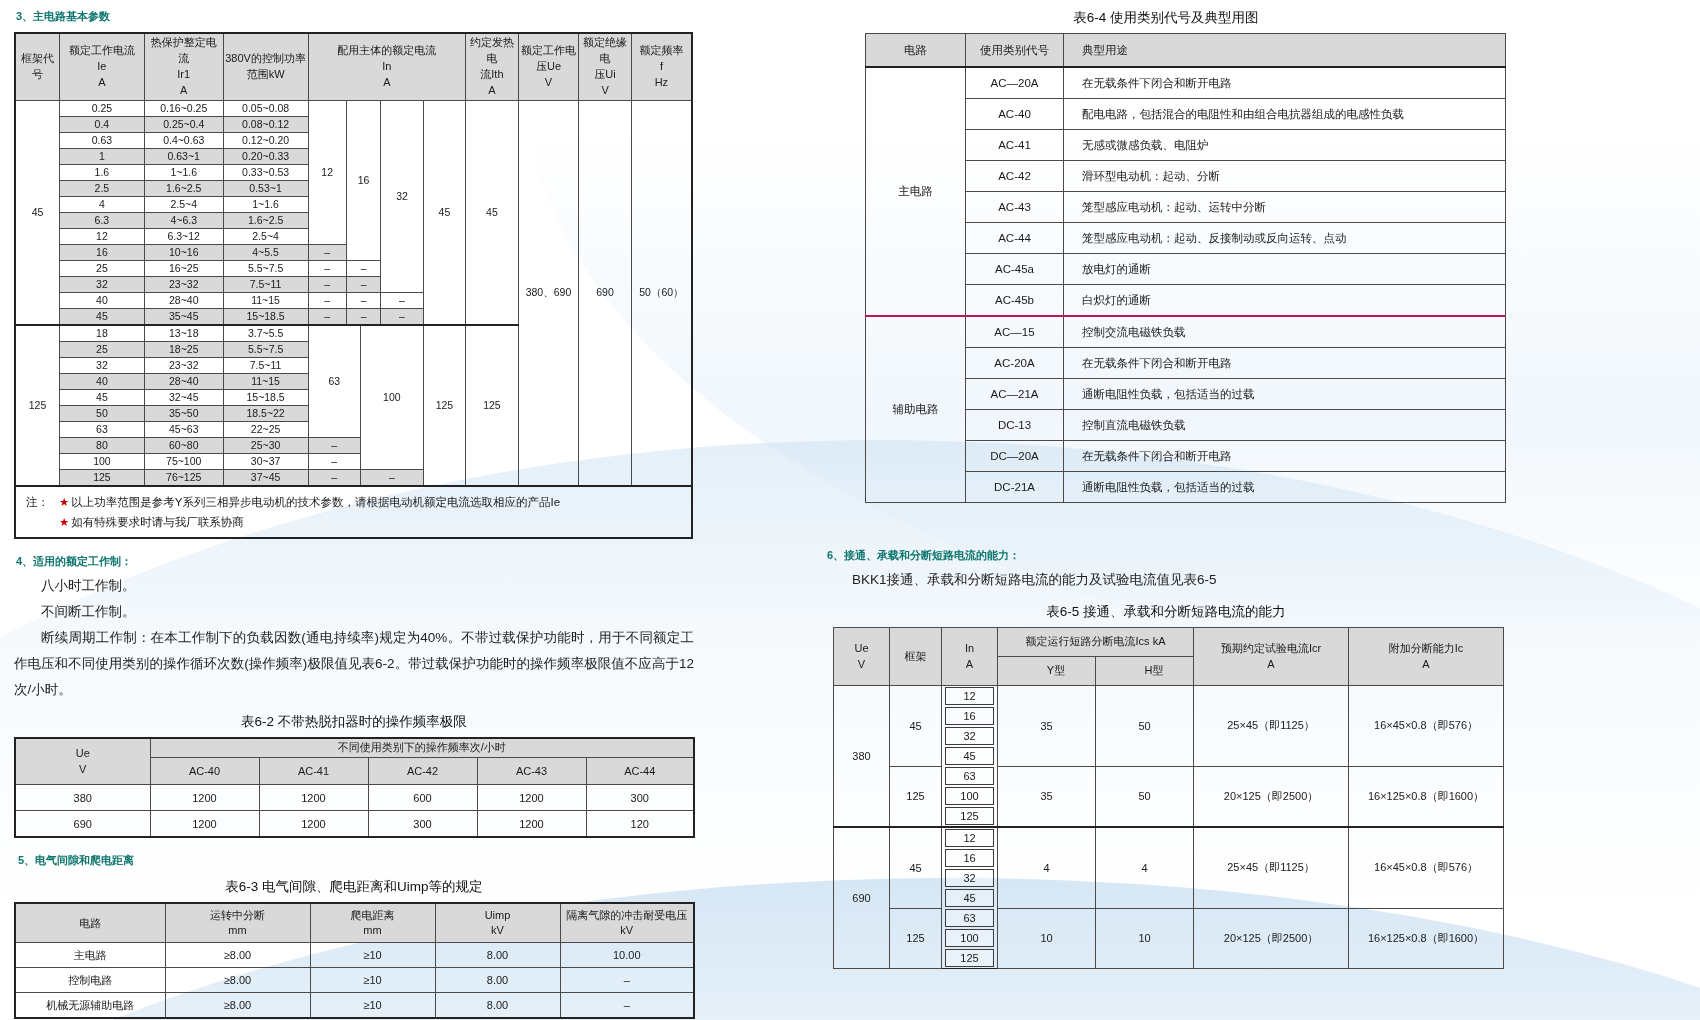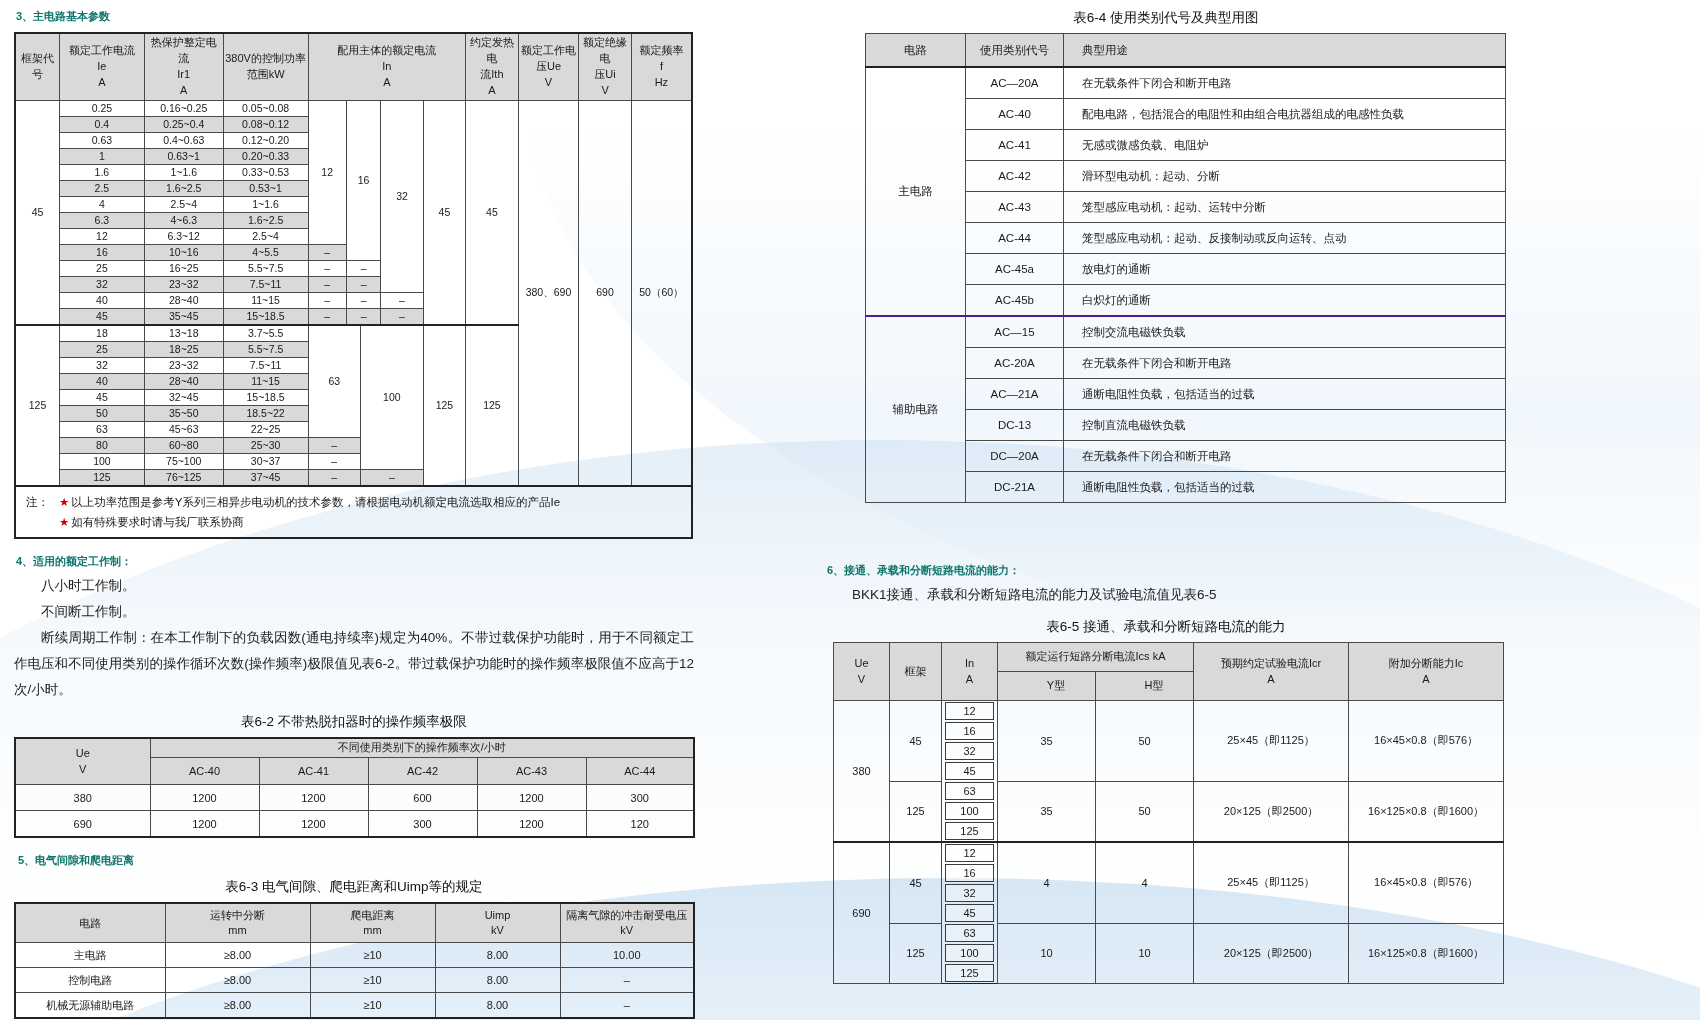--- a/index.html
+++ b/index.html
@@ -19,21 +19,21 @@
     background:linear-gradient(180deg,rgba(255,255,255,0) 55%,rgba(214,232,247,.35) 78%,rgba(255,255,255,0) 96%);}
 
   .col{position:absolute;top:0;z-index:1;}
   #left-col{left:14px;width:680px;}
   #right-col{left:825px;width:682px;}
 
   h2.sec{font-size:11px;font-weight:bold;margin:0;color:#0f766e;}
   #sec3-title{margin:9px 0 8px 2px;}
   #sec4-title{margin:15px 0 4px 2px;}
   #sec5-title{margin:15px 0 4px 4px;}
-  #sec6-title{margin:60px 0 4px 2px;}
+  #sec6-title{margin:45px 0 4px 2px;}
 
   .body-text{font-size:13.5px;line-height:26px;margin:0;color:#222;}
   .indent{text-indent:2em;}
   .just{text-align:justify;}
 
   .tbl-title{font-size:13.5px;text-align:center;margin:10px 0 6px 0;color:#111;}
 
   table{border-collapse:collapse;table-layout:fixed;background:transparent;position:relative;z-index:1;}
   td,th{border:1px solid #4a4a4a;text-align:center;vertical-align:middle;overflow:hidden;}
   th{background:#d9d9d9;font-weight:normal;white-space:pre-line;}
@@ -59,21 +59,21 @@
   
   #t63{width:679px;border:2px solid #222;}
   #t63 th{font-size:11px;height:36px;line-height:1.4;}
   #t63 td{font-size:11px;height:22px;}
 
   
   #t64{width:640px;margin-left:40px;border:1.5px solid #222;}
   #t64 th{font-size:11.5px;height:30px;border-bottom:2px solid #222;}
   #t64 td{font-size:11.5px;height:28px;}
   #t64 th.use-h,#t64 td.use{text-align:left;padding-left:18px;}
-  #t64 tr.gsep td{border-top:2px solid #4c1d95;}
+  #t64 tr.gsep td{border-top:2px solid #be185d;}
 
   
   #t65{width:670px;margin-left:8px;border:1.5px solid #222;}
   #t65 th{font-size:11px;line-height:1.4;}
   #t65 tr.h1 th{height:26px;}
   #t65 tr.h2 th{height:26px;padding-left:20px;}
   #t65 td{font-size:11px;height:20px;padding:0;}
   #t65 td.inbox{border:none;padding:0;}
   #t65 td.inbox .box{border:1.5px solid #3c3c3c;margin:1px 3px;line-height:16px;background:rgba(255,255,255,.35);}
   #t65 tr.sep td{border-top:2px solid #222;}

